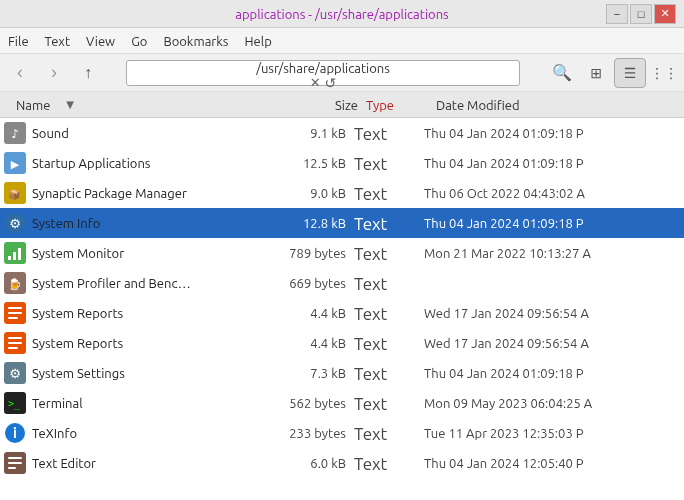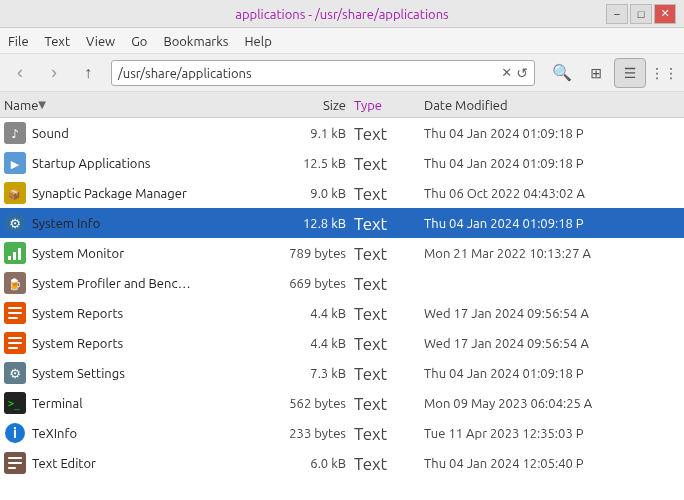--- a/index.html
+++ b/index.html
@@ -105,23 +105,23 @@
     .view-btns { display: flex; gap: 2px; margin-left: 4px; }
     
     .col-header {
       background: #e8e8e8;
       border-bottom: 1px solid #ccc;
       display: flex;
       align-items: center;
       height: 26px;
       padding: 0 4px;
     }
-    .col-name { width: 260px; display: flex; align-items: center; gap: 0; font-size: 13px; color: #333; }
+    .col-name { width: 260px; display: flex; align-items: center; gap: 16px; font-size: 13px; color: #333; margin-left: 12px; }
     .col-size { width: 90px; text-align: right; padding-right: 8px; font-size: 13px; color: #333; }
-    .col-type { width: 70px; font-size: 13px; color: #a21caf; }
+    .col-type { width: 70px; font-size: 13px; color: #b91c1c; }
     .col-date { flex: 1; font-size: 13px; color: #333; }
     
     .file-list {
       flex: 1;
       overflow-y: auto;
       background: white;
     }
     .file-row {
       display: flex;
       align-items: center;
@@ -171,21 +171,21 @@
   <span class="menu-item">View</span>
   <span class="menu-item">Go</span>
   <span class="menu-item">Bookmarks</span>
   <span class="menu-item">Help</span>
 </div>
 
 <div class="toolbar">
   <button class="tb-btn" style="font-size:18px; color:#999;">‹</button>
   <button class="tb-btn" style="font-size:18px; color:#999;">›</button>
   <button class="tb-btn" style="font-size:16px;">↑</button>
-  <div class="address-bar" style="margin: 0 5px;">
+  <div class="address-bar" style="margin: 0 20px; flex-direction: column;">
     <span class="address-text">/usr/share/applications</span>
     <div class="address-icons">
       <button style="background:none;border:none;cursor:pointer;font-size:13px;color:#666;">✕</button>
       <button style="background:none;border:none;cursor:pointer;font-size:14px;color:#666;">↺</button>
     </div>
   </div>
   <div class="view-btns">
     <button class="tb-btn">🔍</button>
     <button class="tb-btn" style="font-size:14px;">⊞</button>
     <button class="tb-btn" style="background:#ddd; border:1px solid #aaa; font-size:14px;">☰</button>

